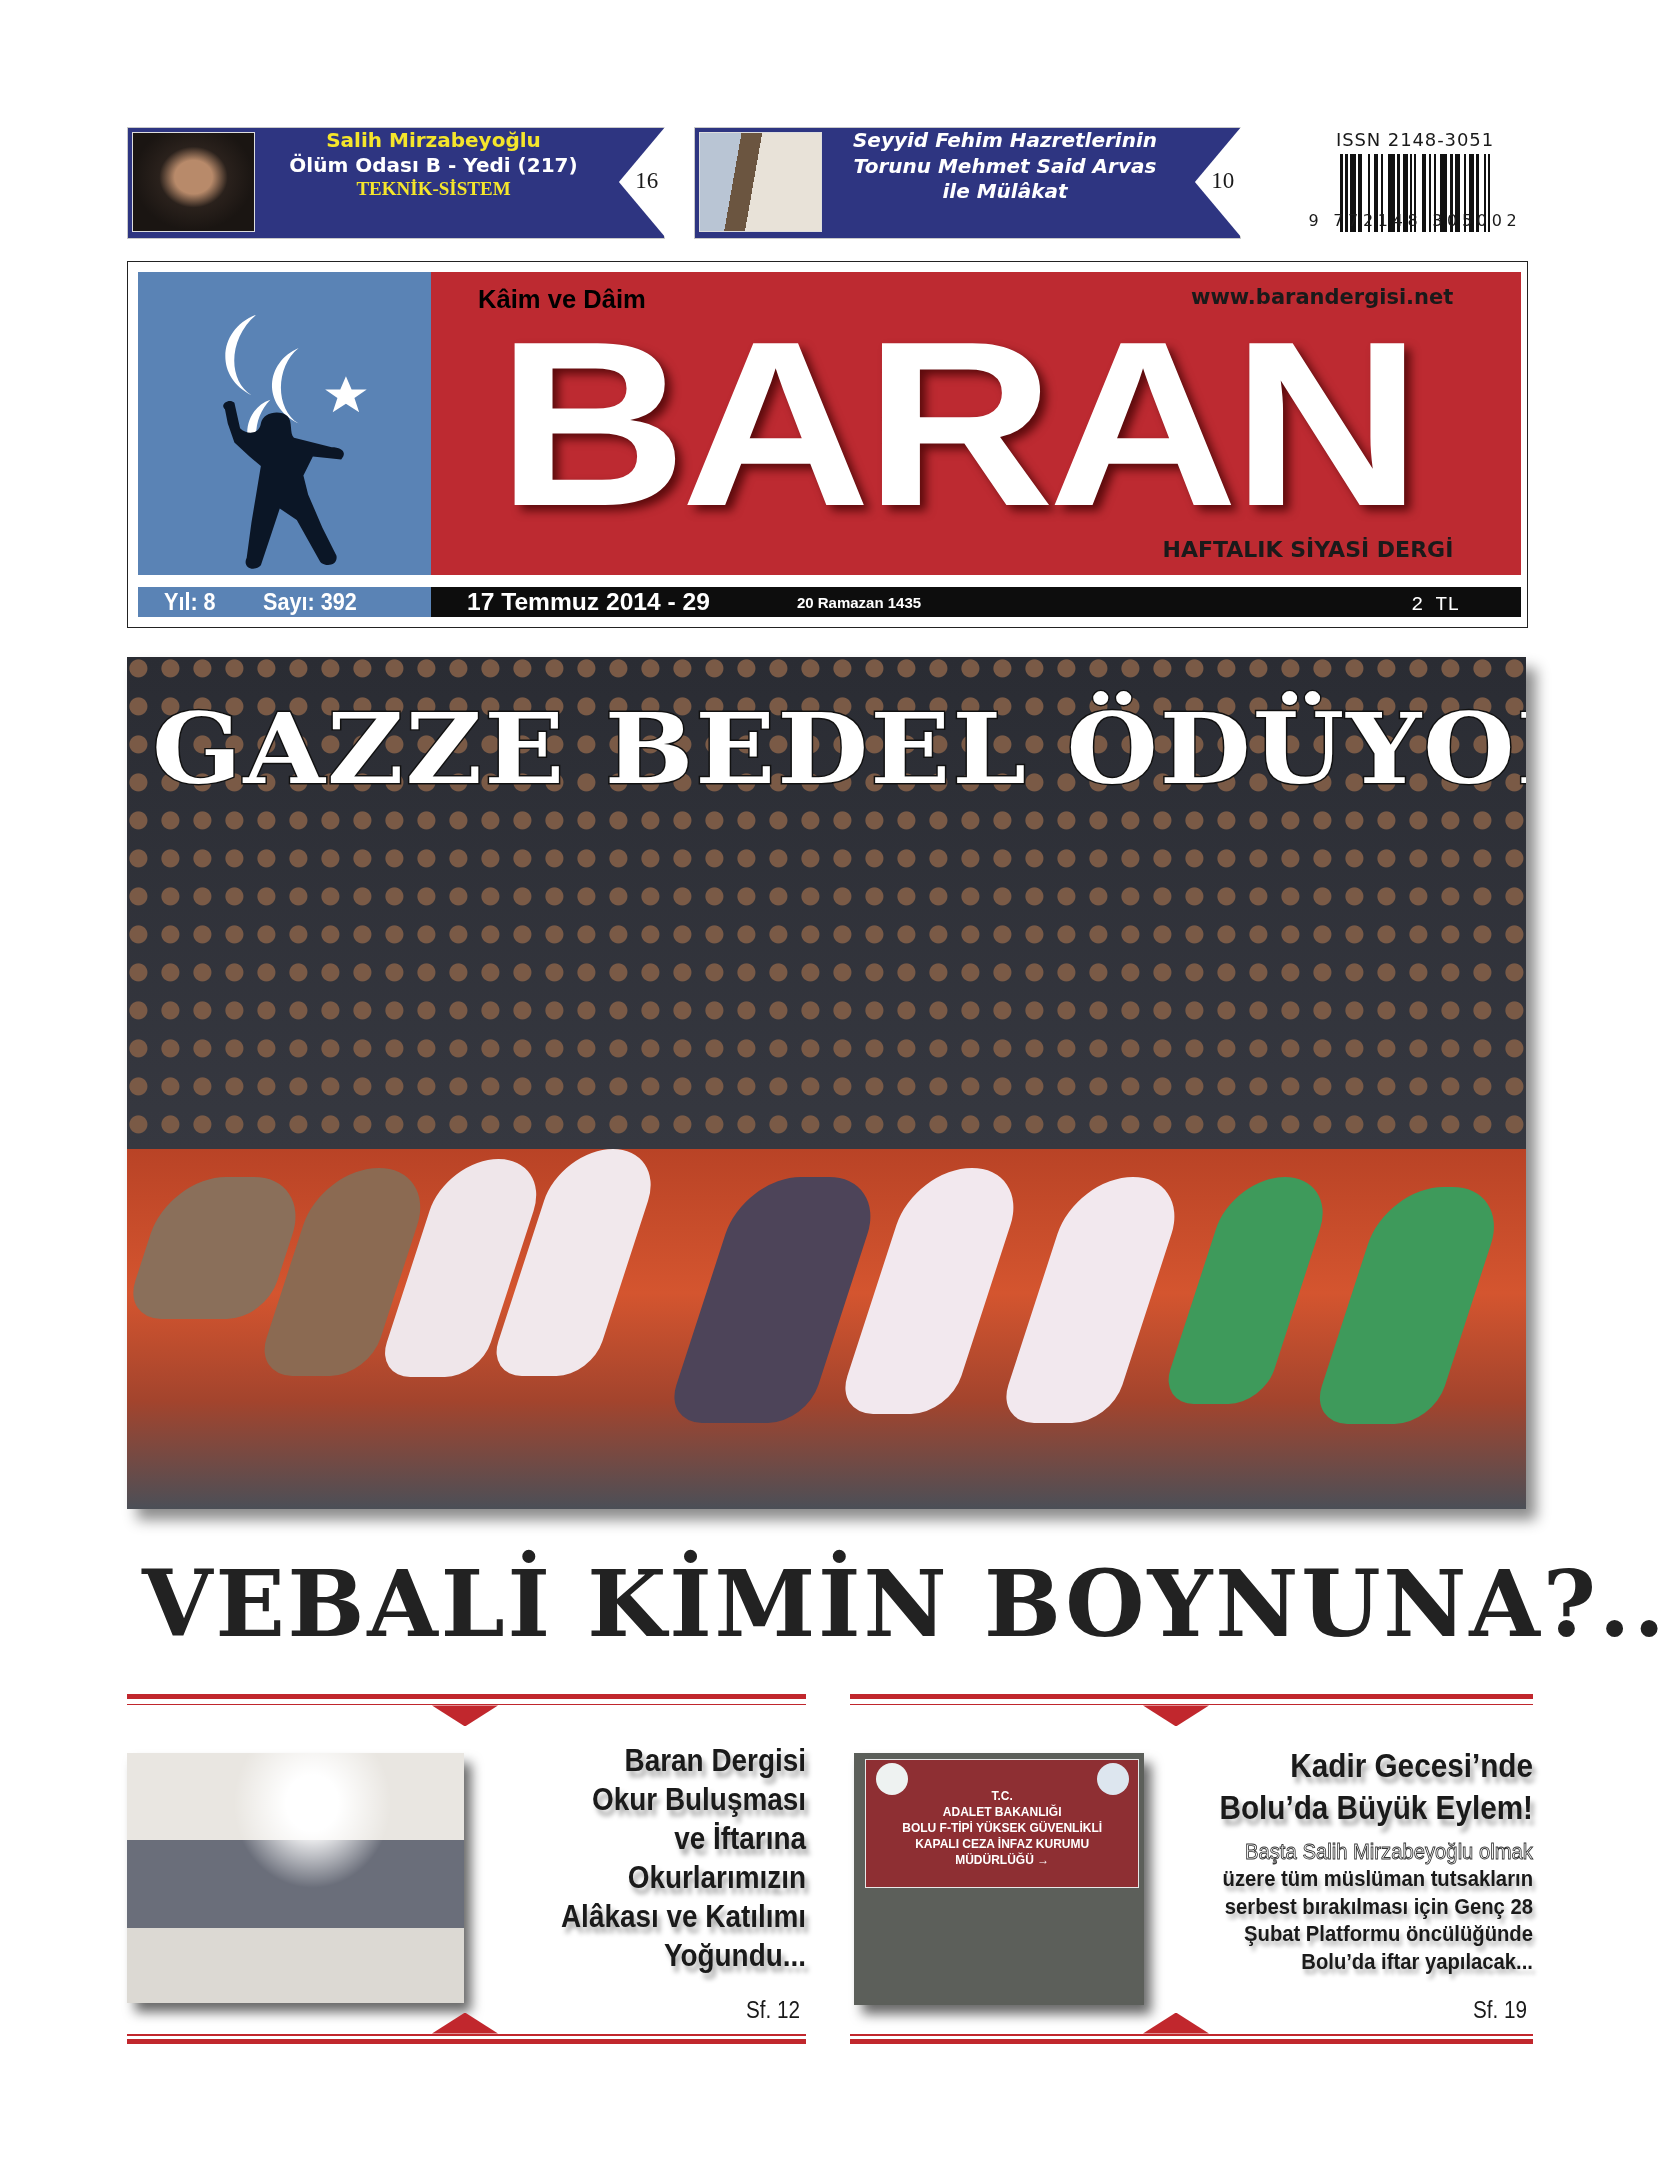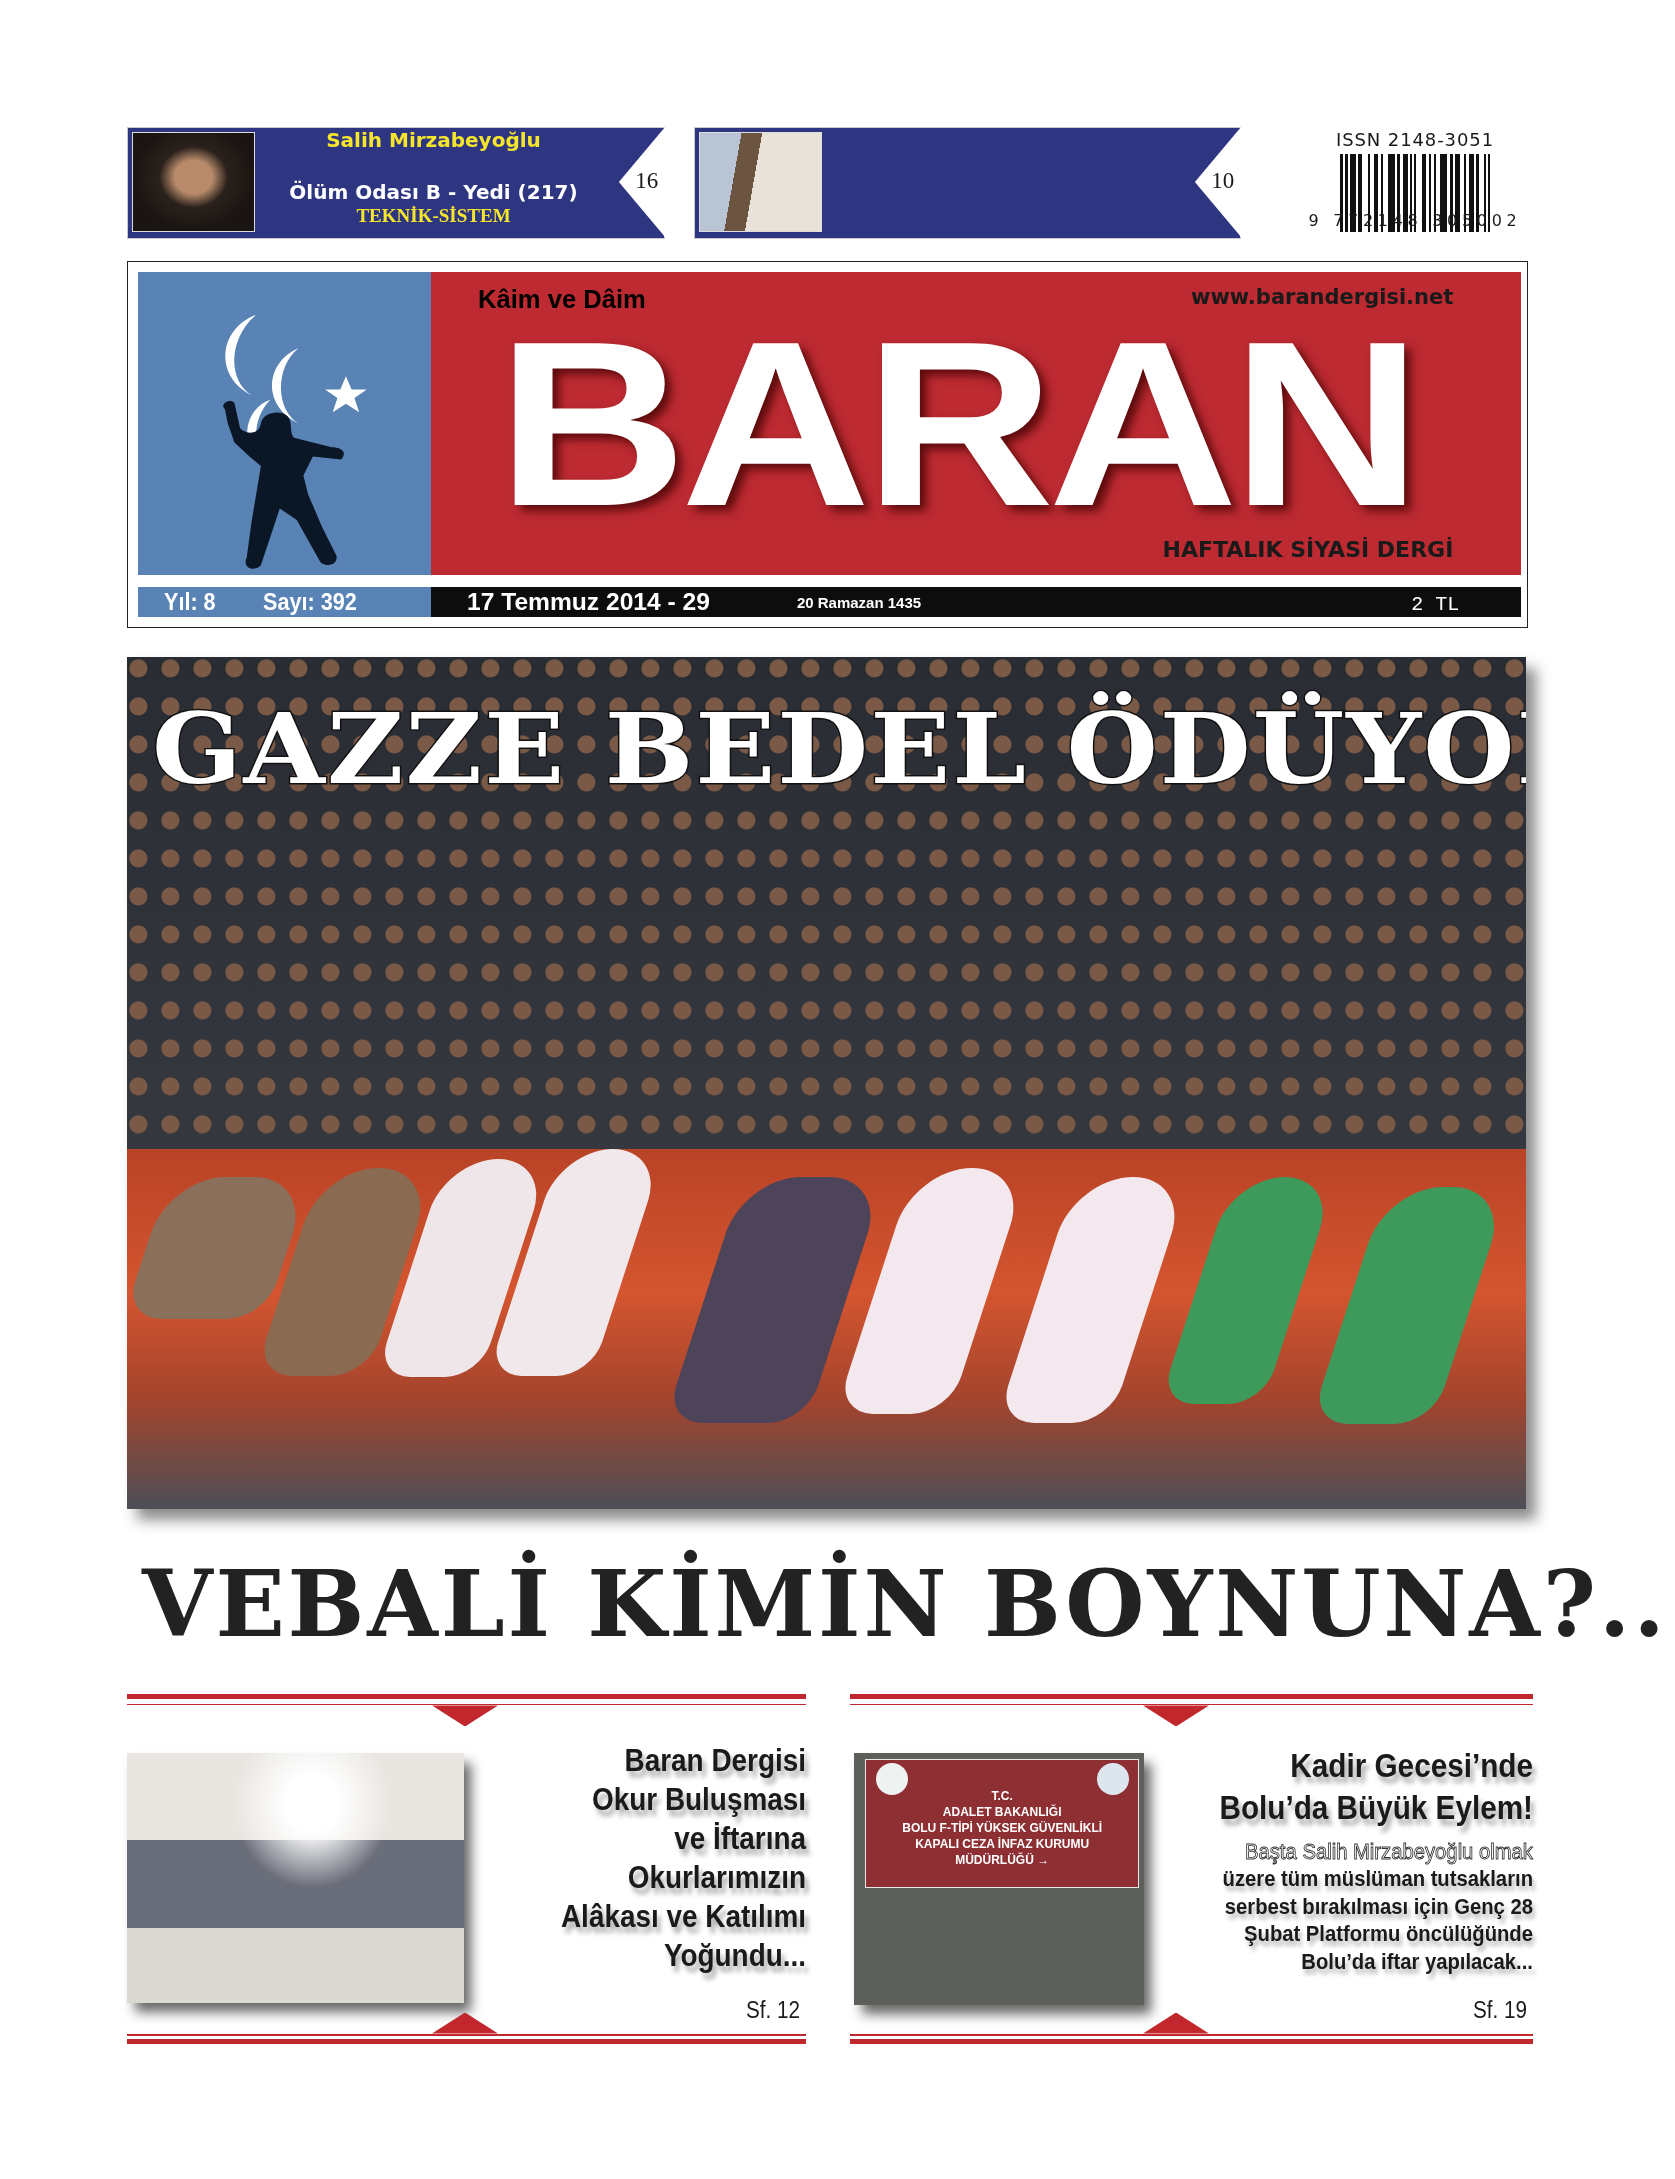--- a/index.html
+++ b/index.html
@@ -26,21 +26,21 @@
     background: #ffffff;
     clip-path: polygon(100% 0, 100% 100%, 0 50%);
   }
   .teaser .page-num {
     position: absolute; right: 5.7px; top: 40px; width: 28px; text-align: right;
     font-family: "Liberation Serif", serif; font-size: 23px; color: #1a1a1a;
   }
   #teaser1 { left: 127px; width: 538px; }
   #teaser2 { left: 694px; width: 547px; }
   .t1-line1 { font-family: "DejaVu Sans", sans-serif; font-weight: bold; color: #f5e62b; font-size: 20px; line-height: 24.6px; }
-  .t1-line2 { font-family: "DejaVu Sans", sans-serif; font-weight: bold; color: #ffffff; font-size: 20px; line-height: 24.6px; margin-top: 27px; }
+  .t1-line2 { font-family: "DejaVu Sans", sans-serif; font-weight: bold; color: #ffffff; font-size: 20px; line-height: 24.6px; }
   .t1-line3 { font-family: "Liberation Serif", serif; font-weight: bold; color: #f5e62b; font-size: 19px; line-height: 24.6px; }
   .t2-line { font-family: "DejaVu Sans", sans-serif; font-weight: bold; font-style: italic; color: #ffffff; font-size: 20px; line-height: 25.6px; }
 
   
   .photo-face { background: radial-gradient(ellipse at 50% 45%, #b88a6a 0 22%, #2a211c 40%, #1a1512 70%), #1a1512; }
   .photo-interview { background: linear-gradient(100deg, #b9c5d4 0 30%, #6b5540 30% 45%, #e8e2d8 45% 100%); }
 
   
   #issn { position: absolute; left: 1306px; top: 129px; width: 218px; text-align: center; }
   #issn .issn-label { font-family: "DejaVu Sans", sans-serif; font-size: 18px; color: #1a1a1a; letter-spacing: 0.9px; }
@@ -181,20 +181,25 @@
     <div class="t1-line1">Salih Mirzabeyoğlu</div>
     <div class="t1-line2">Ölüm Odası B - Yedi (217)</div>
     <div class="t1-line3">TEKNİK-SİSTEM</div>
   </div>
   <div class="notch"></div>
   <div class="page-num">16</div>
 </div>
 
 <div class="teaser" id="teaser2">
   <div class="thumb photo-interview"></div>
+  <div class="text">
+    <div class="t2-line">Seyyid Fehim Hazretlerinin</div>
+    <div class="t2-line">Torunu Mehmet Said Arvas</div>
+    <div class="t2-line">ile Mülâkat</div>
+  </div>
   <div class="notch"></div>
   <div class="page-num">10</div>
 </div>
 
 <div id="issn">
   <div class="issn-label">ISSN 2148-3051</div>
   <div class="bars">
     <span style="width:2.8px;margin-right:2.8px"></span>
       <span style="width:2.8px;margin-right:1.9px"></span>
       <span style="width:5.7px;margin-right:2.8px"></span>

